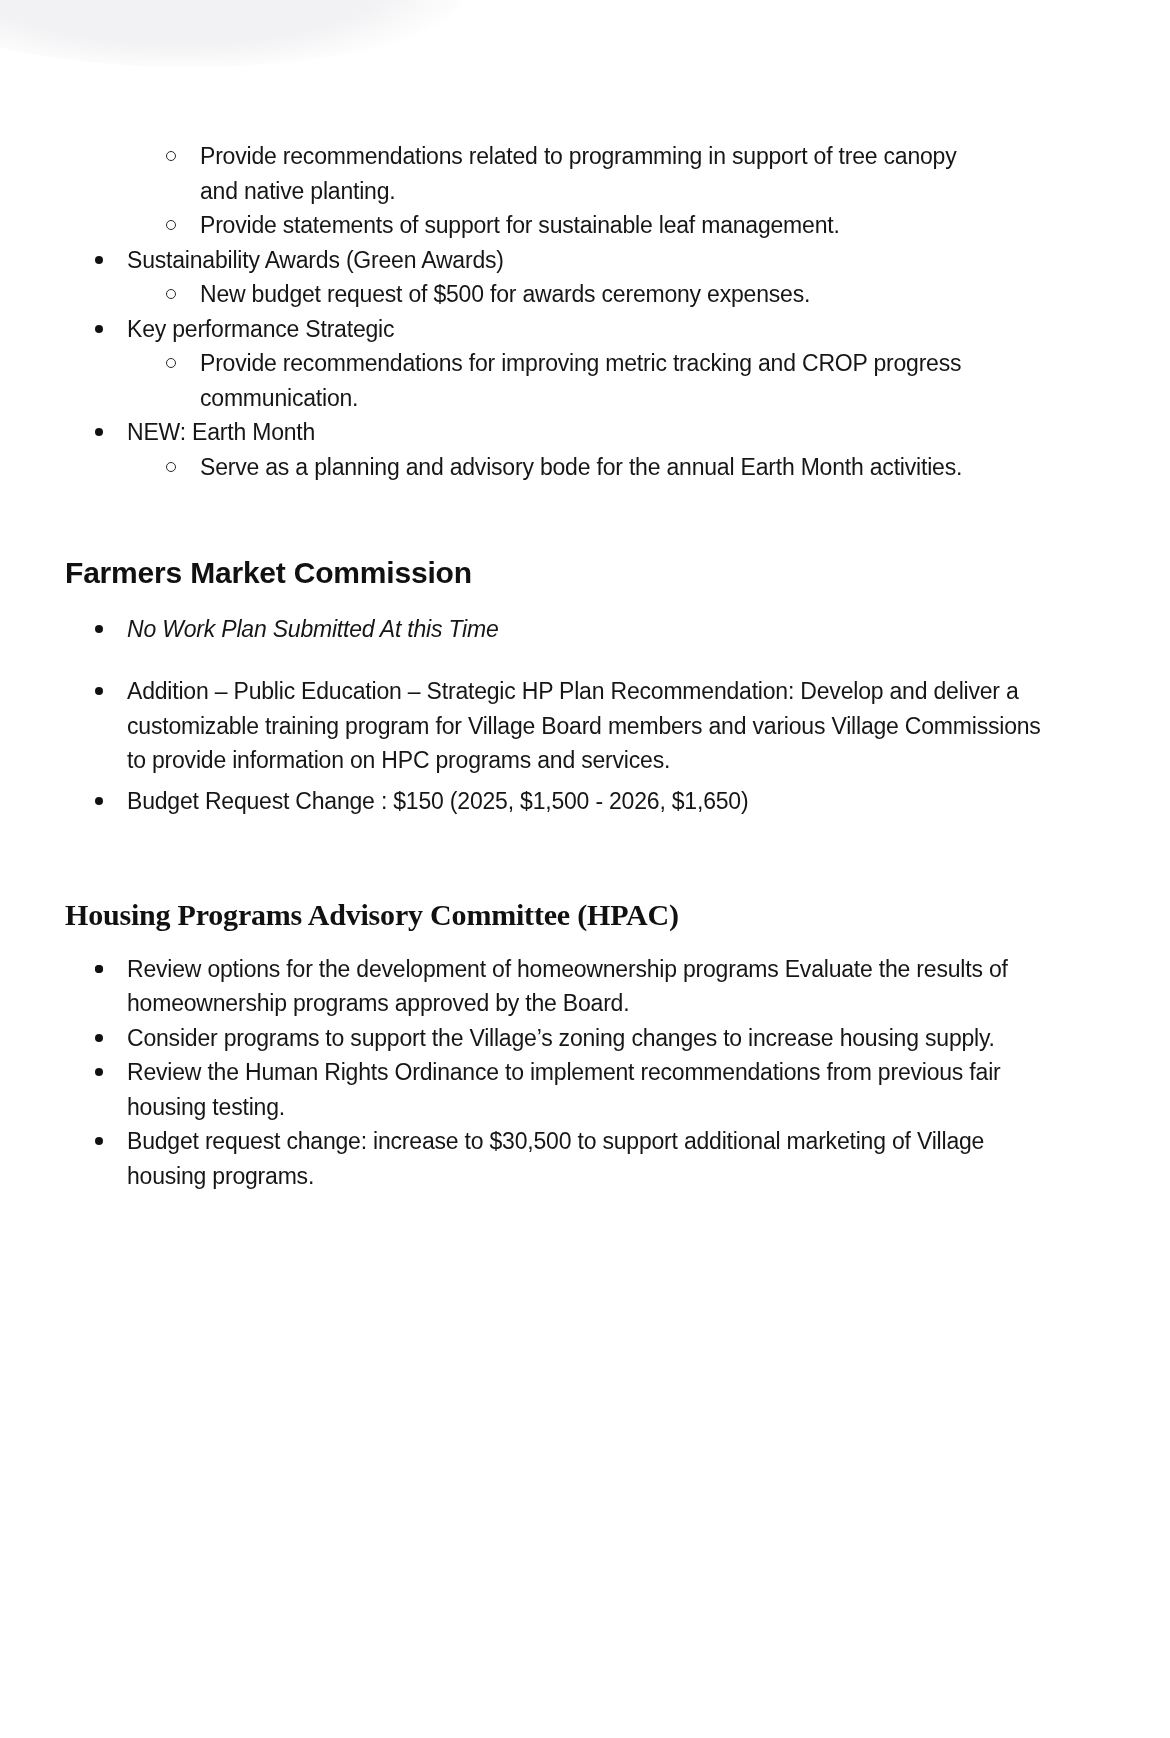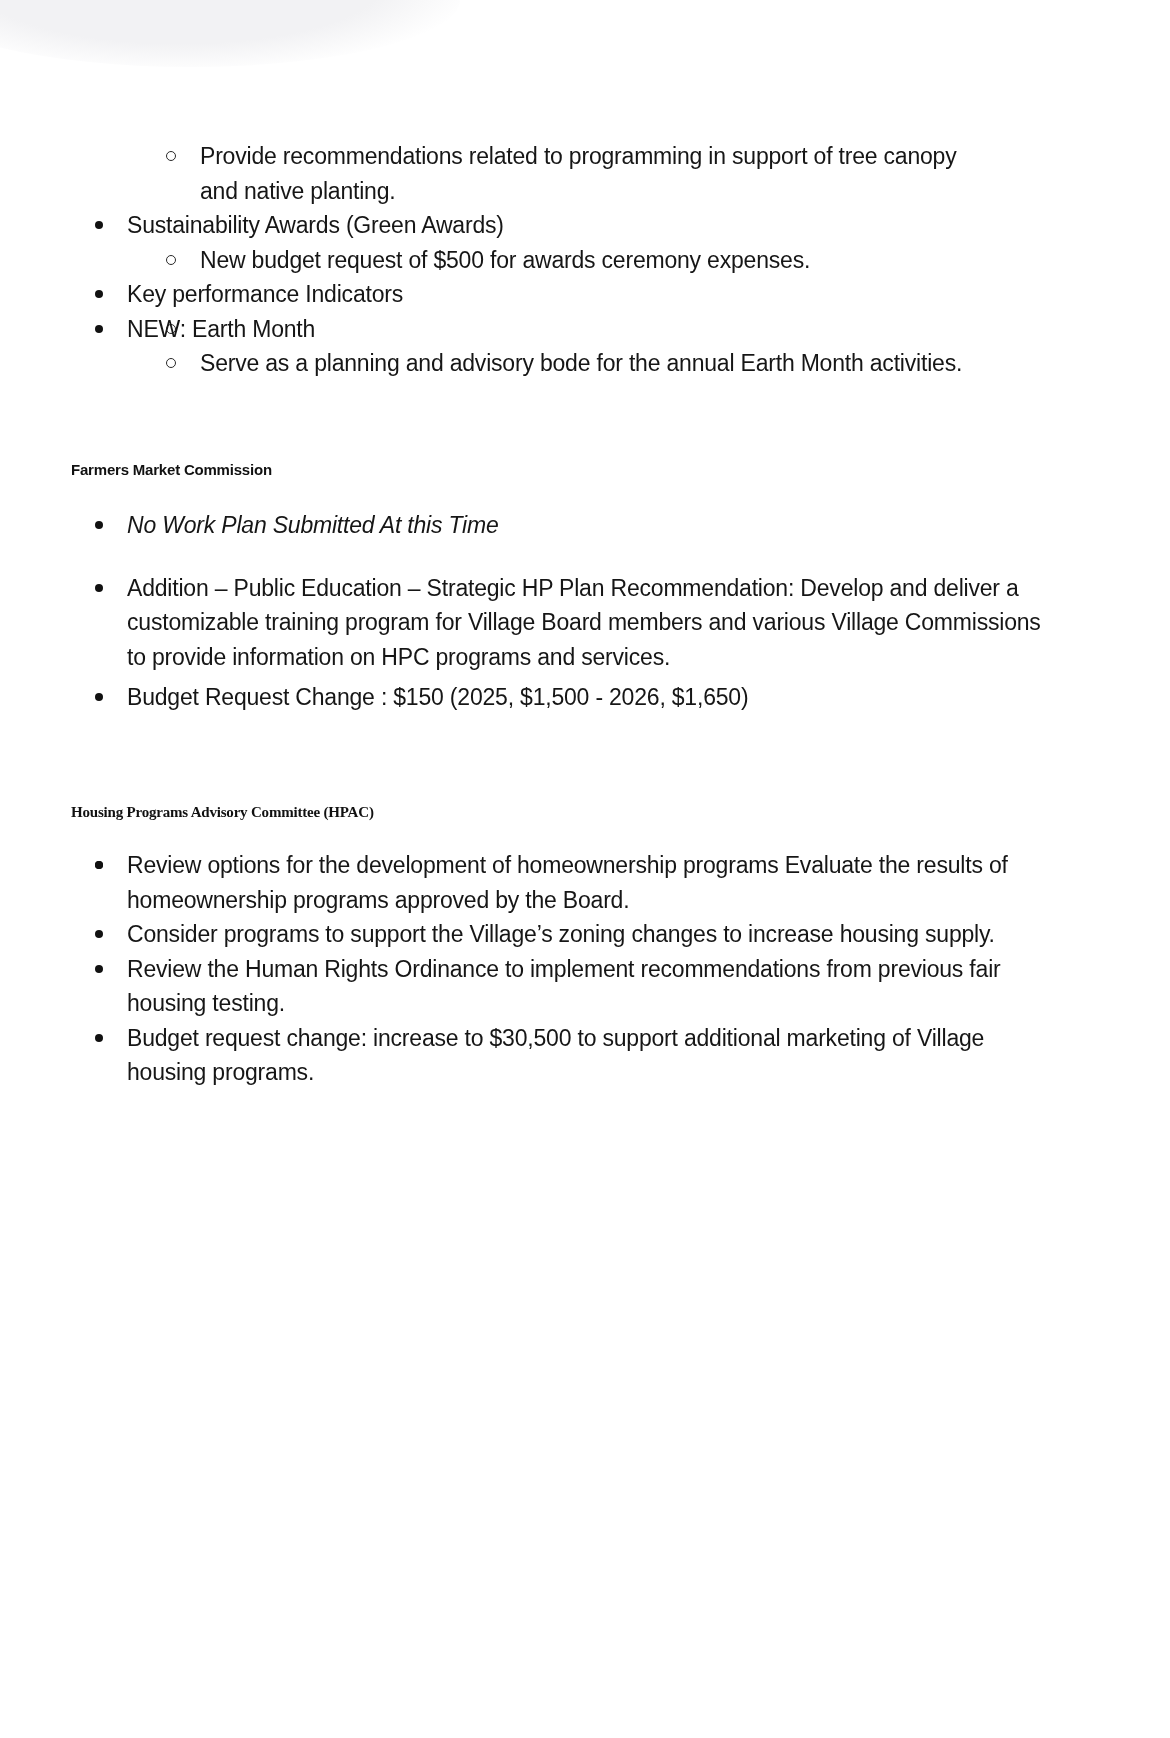--- a/index.html
+++ b/index.html
@@ -20,21 +20,21 @@
   .page{position:relative;padding:139px 35px 0 57px;}
   ul{margin:0;padding:0;list-style:none;}
   li{position:relative;}
   li.lvl1{padding-left:70px;max-width:916px;}
   li.lvl2{padding-left:143px;max-width:770px;}
   .marker{position:absolute;display:block;}
   .disc{left:38px;top:13px;width:8px;height:8px;background:#111;border-radius:50%;}
   .circle{left:109px;top:12px;width:10px;height:10px;background:transparent;
           border:1.5px solid #2a2a2a;border-radius:50%;box-sizing:border-box;}
   h2{
-    font-size:15px;font-weight:700;line-height:34.5px;margin:14px;color:#111;
+    font-size:30px;font-weight:700;line-height:34.5px;margin:8px;color:#111;
     letter-spacing:-0.2px;
   }
   .h-farmers{margin-top:72px;}
   .list-farmers{margin-top:21px;}
   .h-hpc{margin-top:53px;}
   .list-hpc{margin-top:28px;}
   .list-hpc li + li{margin-top:6px;}
   .h-hpac{margin-top:80px;font-family:Liberation Serif, serif;}
   .list-hpac{margin-top:19px;}
   .italic{font-style:italic;margin-top:36px;}
@@ -44,34 +44,39 @@
 
 <div class="smudge"></div>
 
 <div class="page">
 
   <ul class="list-intro">
     <li class="lvl2">
       <span class="marker circle"></span>
       <span>Provide recommendations related to programming in support of tree canopy and native planting.</span>
     </li>
+    <li class="lvl2">
+      <span class="marker circle"></span>
+      <span>Provide statements of support for sustainable leaf management.</span>
+    </li>
     <li class="lvl1">
       <span class="marker disc"></span>
       <span>Sustainability Awards (Green Awards)</span>
     </li>
     <li class="lvl2">
       <span class="marker circle"></span>
       <span>New budget request of $500 for awards ceremony expenses.</span>
     </li>
     <li class="lvl1">
       <span class="marker disc"></span>
-      <span>Key performance Indicators</span>
+      <span>Key performance Strategic</span>
     </li>
     <li class="lvl2">
       <span class="marker circle"></span>
+      <span>Provide recommendations for improving metric tracking and CROP progress communication.</span>
     </li>
     <li class="lvl1">
       <span class="marker disc"></span>
       <span>NEW: Earth Month</span>
     </li>
     <li class="lvl2">
       <span class="marker circle"></span>
       <span>Serve as a planning and advisory bode for the annual Earth Month activities.</span>
     </li>
   </ul>

